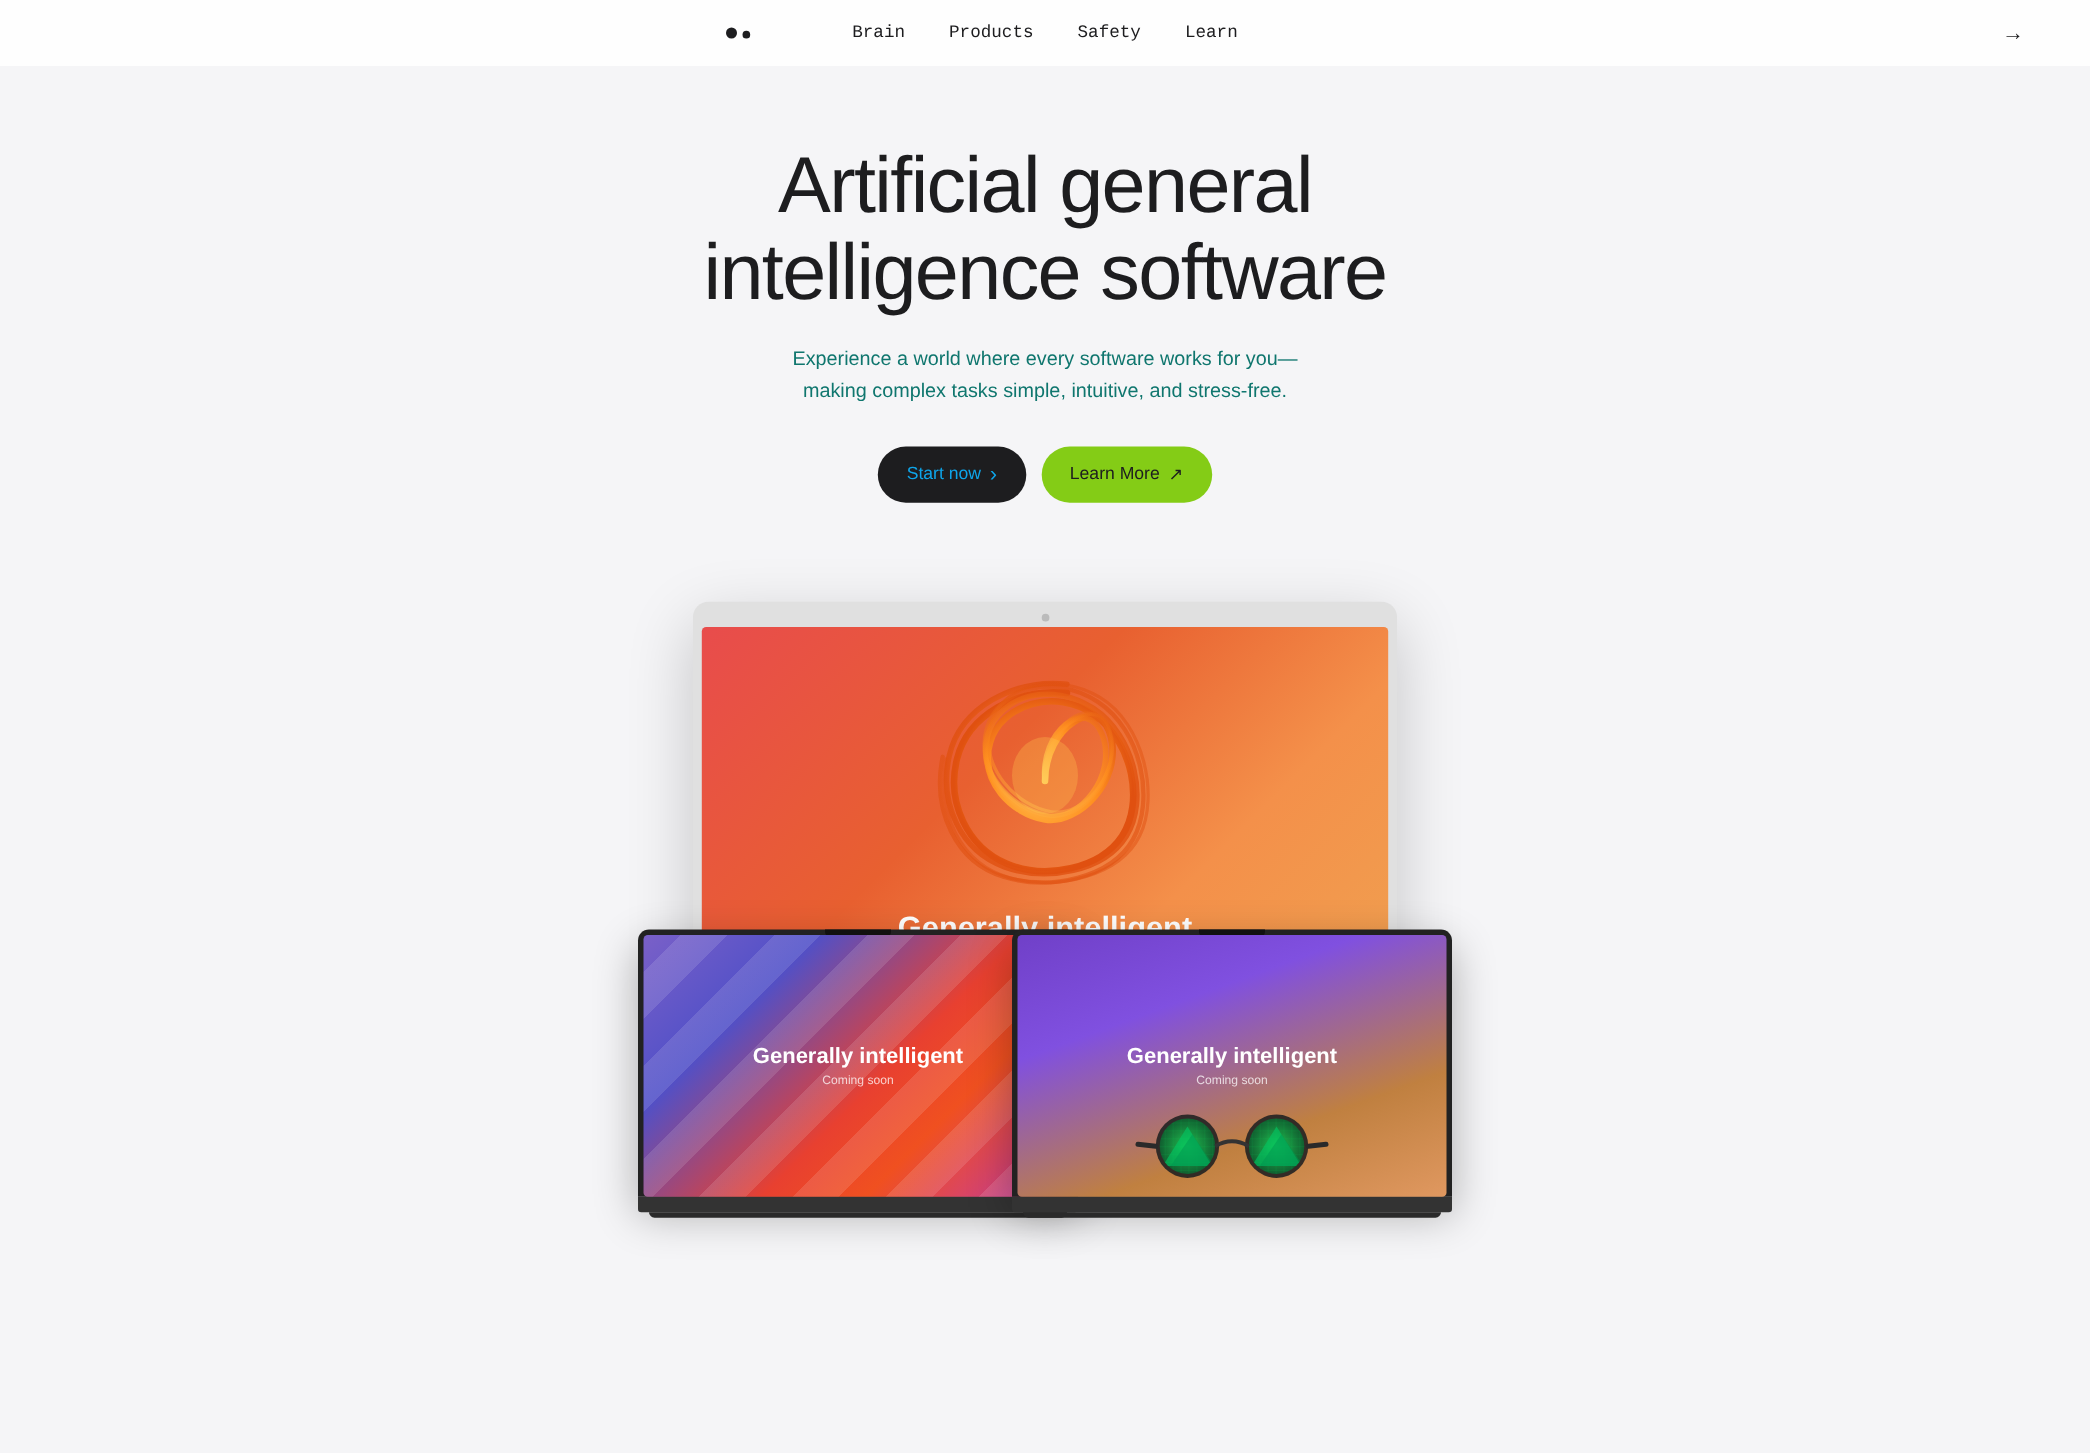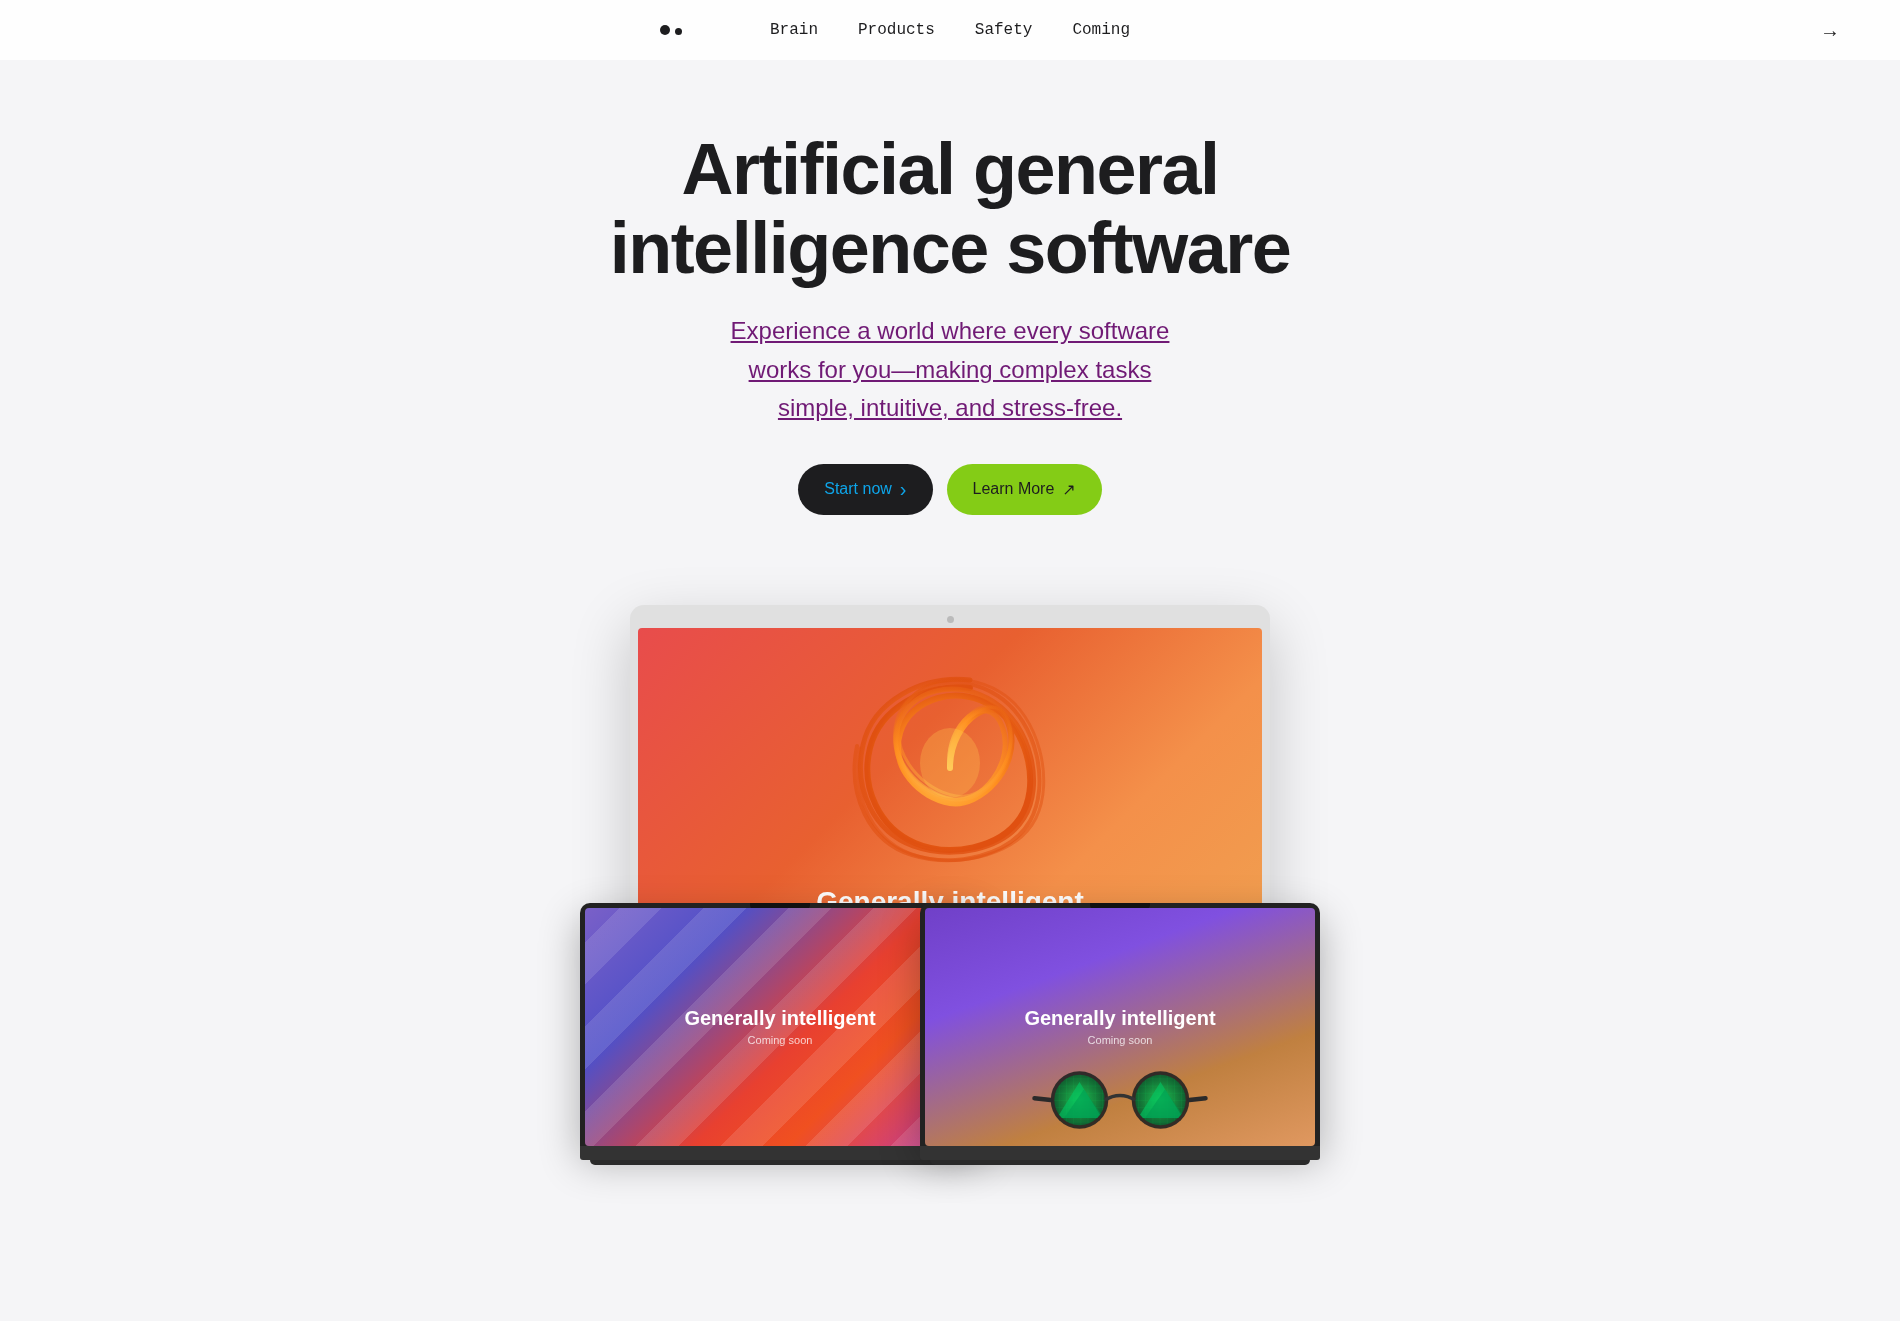--- a/index.html
+++ b/index.html
@@ -66,34 +66,33 @@
     }
 
     
     .hero {
       text-align: center;
       padding: 70px 20px 40px;
       background: #f5f5f7;
     }
     .hero h1 {
       font-size: 72px;
-      font-weight: 700;
+      font-weight: 400;
       color: #1d1d1f;
       line-height: 1.1;
       max-width: 700px;
       margin: 0 auto 24px;
       letter-spacing: -1.5px;
     }
     .hero p {
-      font-size: 24px;
-      color: #701a75;
+      font-size: 18px;
+      color: #0f766e;
       max-width: 480px;
       margin: 0 auto 36px;
       line-height: 1.6;
-      text-decoration: underline;
     }
     .hero-buttons {
       display: flex;
       gap: 14px;
       justify-content: center;
       margin-bottom: 50px;
     }
     .btn-primary {
       background: #1d1d1f;
       color: #0ea5e9;
@@ -357,21 +356,21 @@
 
 <nav>
   <div class="nav-logo">
     <div class="logo-dot"></div>
     <div class="logo-dot logo-dot-sm"></div>
   </div>
   <ul class="nav-links">
     <li><a>Brain</a></li>
     <li><a>Products</a></li>
     <li><a>Safety</a></li>
-    <li><a>Coming</a></li>
+    <li><a>Learn</a></li>
   </ul>
   <span class="nav-arrow">→</span>
 </nav>
 
 <section class="hero">
   <h1>
     <span>Artificial general</span><br>
     <span>intelligence software</span>
   </h1>
   <p>Experience a world where every software works for you—making complex tasks simple, intuitive, and stress-free.</p>

